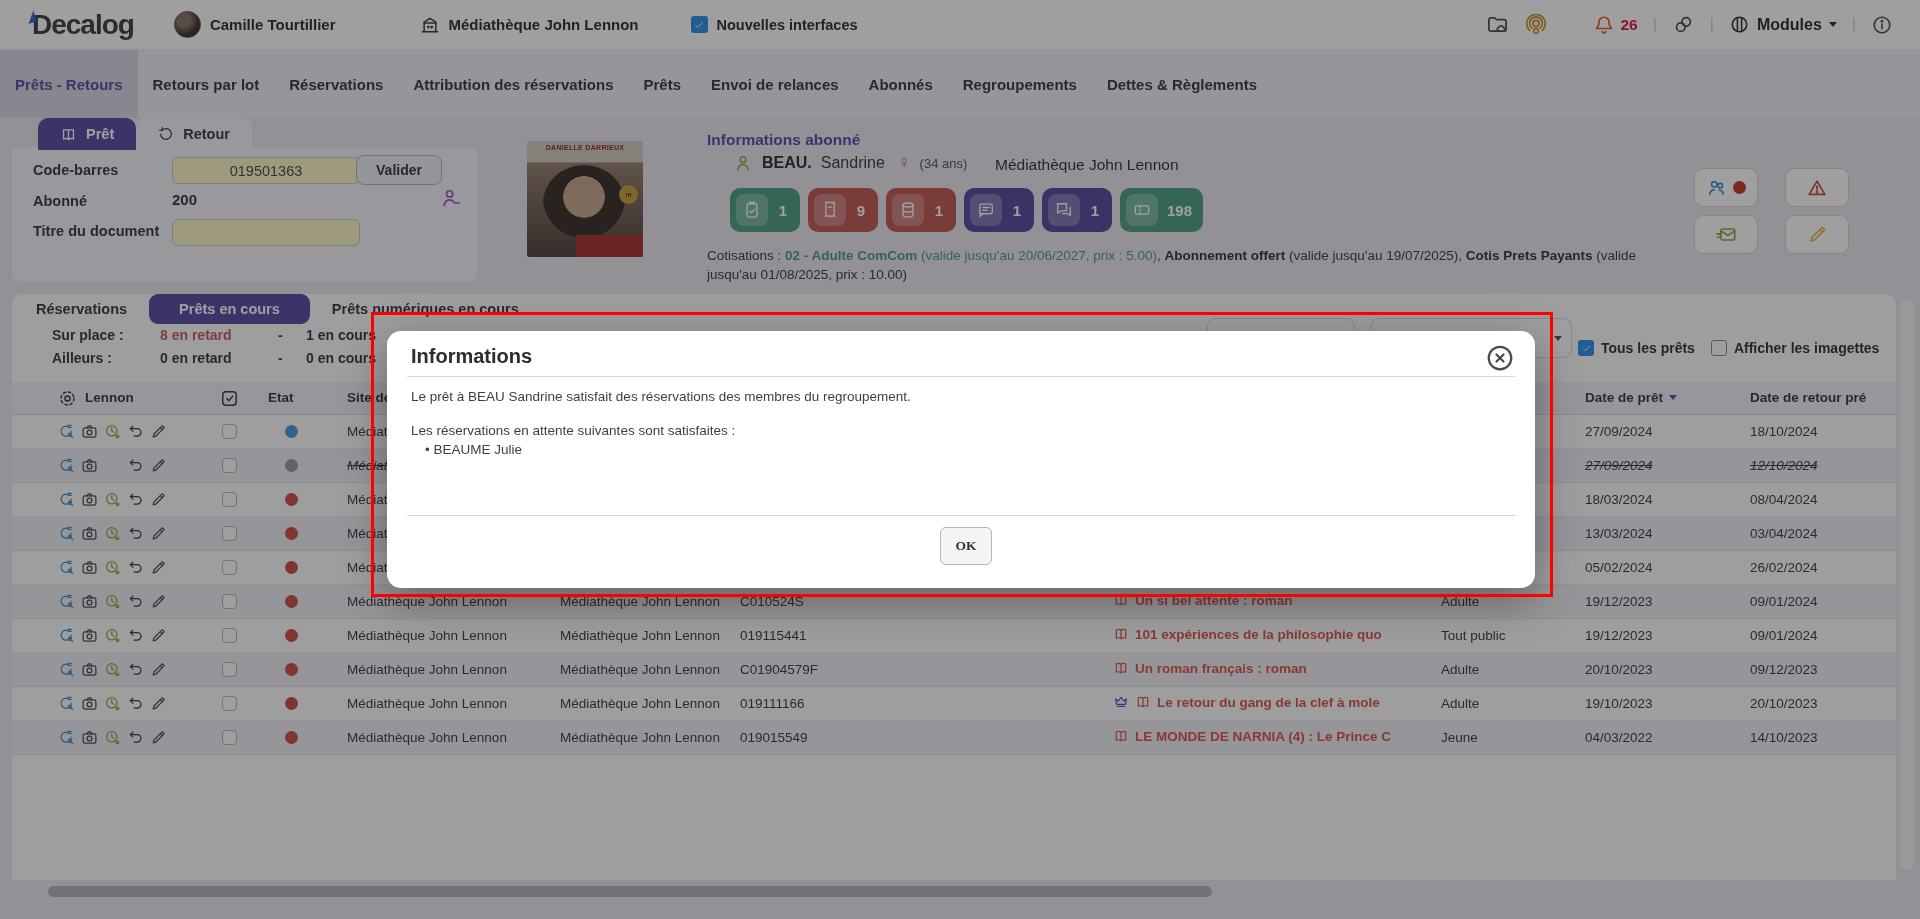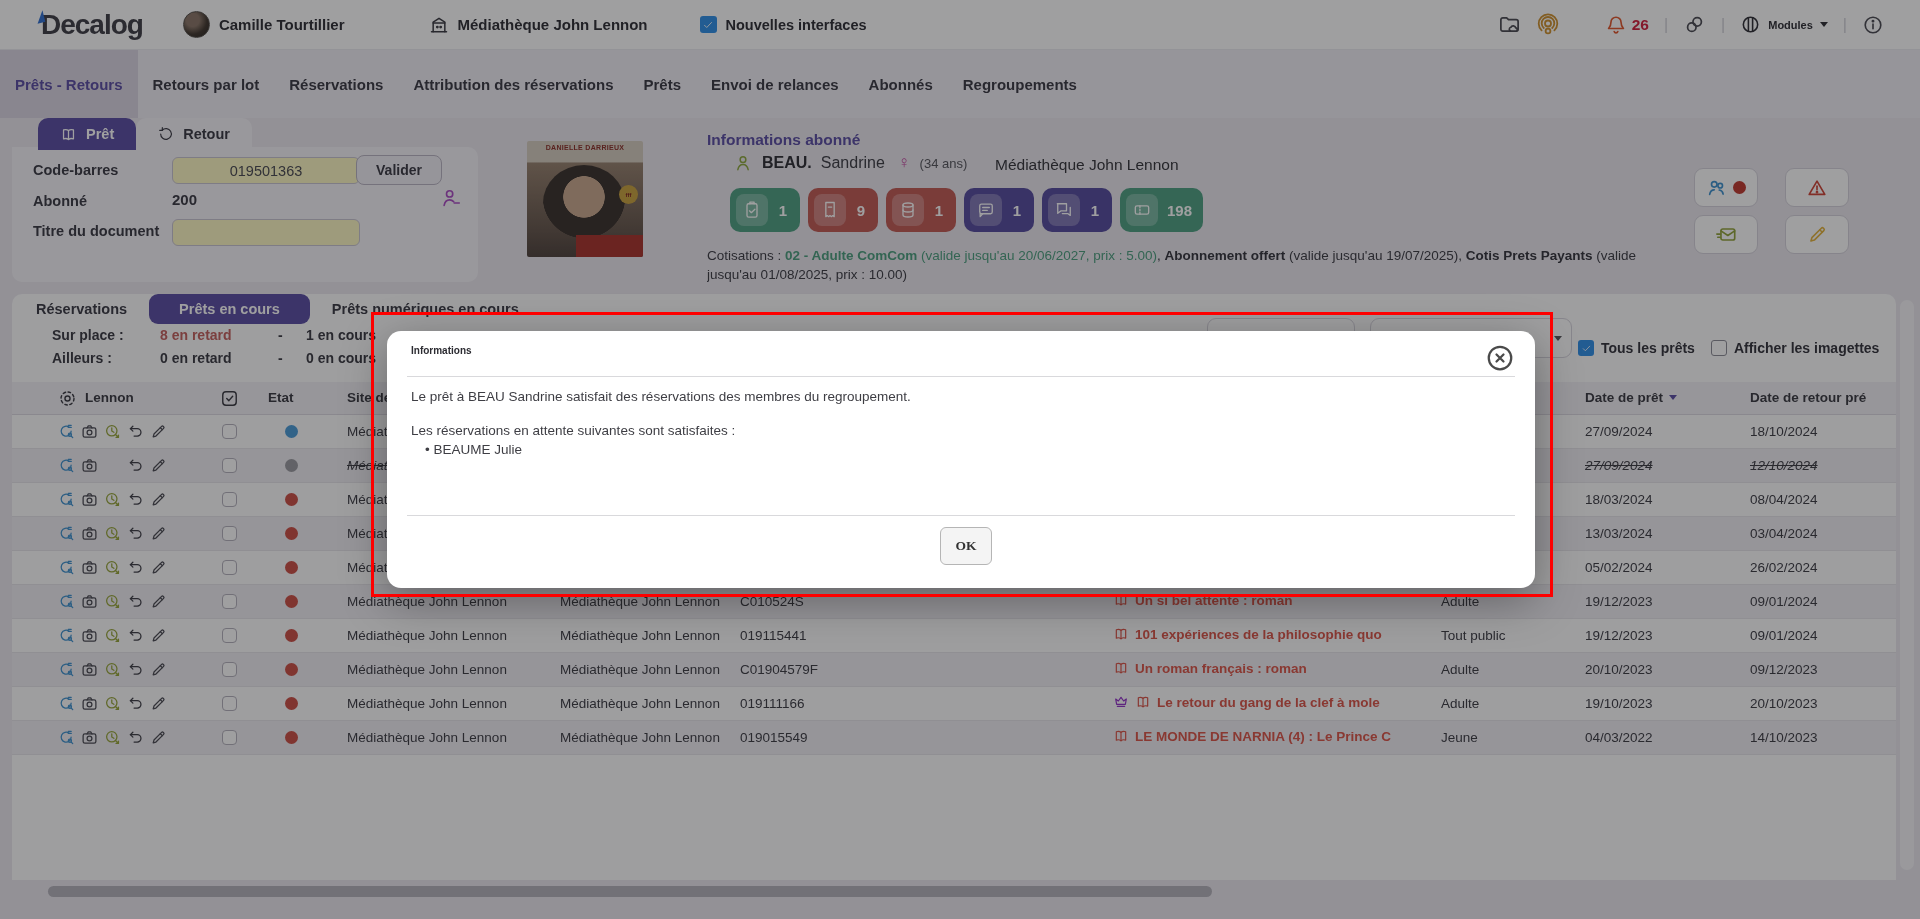--- a/index.html
+++ b/index.html
@@ -4,36 +4,36 @@
 <style>
   *{margin:0;padding:0;box-sizing:border-box}
   html,body{background:#777;}
   .scene{position:relative;width:1920px;height:919px;background:#ebe8ef;overflow:hidden;
     font-family:"Liberation Sans",sans-serif;color:#3c3c44;}
   svg{display:block}
   .ic{fill:none;stroke-width:1.8;stroke-linecap:round;stroke-linejoin:round}
 
   
   .topbar{position:absolute;top:0;left:0;right:0;height:50px;background:#fff;display:flex;
-    align-items:center;padding:0 36px;border-bottom:1px solid #ececf0;z-index:2}
+    align-items:center;padding:0 27px;border-bottom:1px solid #ececf0;z-index:2}
   .logo{display:flex;align-items:flex-start;font-size:28px;font-weight:bold;color:#3f3e46;letter-spacing:-1px;cursor:pointer}
   .logo-flag{width:0;height:0;border-left:8px solid transparent;border-bottom:12px solid #2f6fd0;
     transform:rotate(-14deg);margin:2px -3px 0 0}
   .tchip{display:flex;align-items:center;gap:9px;font-weight:bold;font-size:15px;color:#2e2e35;cursor:pointer}
   .u-chip{margin-left:40px}
   .l-chip{margin-left:84px}
   .n-chip{margin-left:52px;font-size:14.5px}
   .avatar{width:27px;height:27px;border-radius:50%;background:radial-gradient(circle at 35% 32%,#8a7668 0 28%,#41372f 60%,#26221f 100%);border:1px solid #55504b}
   .cbx{width:17px;height:17px;border-radius:3px;background:#2f8fe8;display:flex;align-items:center;justify-content:center}
   .top-right{margin-left:auto;display:flex;align-items:center;gap:15px}
   .gap-lg{margin-right:30px}
   .sep{color:#cfcfd5;font-size:16px;font-weight:400}
   .bellwrap{display:flex;align-items:center;gap:5px}
   .badge26{color:#d21f3c;font-weight:bold;font-size:15.5px}
-  .modules{display:flex;align-items:center;gap:7px;font-weight:bold;font-size:11px;color:#2e2e35;cursor:pointer}
+  .modules{display:flex;align-items:center;gap:7px;font-weight:bold;font-size:16px;color:#2e2e35;cursor:pointer}
   .caret{width:0;height:0;border-left:4px solid transparent;border-right:4px solid transparent;border-top:5px solid #2e2e35}
 
   
   .navbar{position:absolute;top:50px;left:0;right:0;height:68px;display:flex;align-items:stretch;background:#f1eef5}
   .nav-item{display:flex;align-items:center;padding:0 15px;font-size:15px;font-weight:bold;color:#3a3a44;cursor:pointer;white-space:nowrap}
   .nav-item.active{background:#dbd6e3;color:#5b4da3}
 
   
   .loan-tabs{position:absolute;left:38px;top:118px;display:flex;z-index:1}
   .pill{height:30px;display:flex;align-items:center;gap:9px;padding:16px 22px;font-size:14.5px;font-weight:bold;
@@ -121,21 +121,21 @@
     text-decoration:line-through;font-style:italic}
   .i-renew{stroke:#3e92cf}.i-camera{stroke:#4a4a52}.i-clock{stroke:#97a53a}.i-undo{stroke:#3f3f47}.i-pencil{stroke:#4a4a52}
 
   .vtrack{position:absolute;right:6px;top:300px;width:14px;height:570px;background:#f7f6f9;border-radius:7px}
   .hscroll{position:absolute;left:48px;top:886px;width:1164px;height:11px;border-radius:6px;background:#b5b2bb;cursor:pointer}
 
   
   .overlay{position:absolute;inset:0;background:rgba(15,14,18,.40);z-index:100}
   .modal{position:absolute;left:387px;top:331px;width:1148px;height:257px;background:#fff;border-radius:14px;
     box-shadow:0 12px 45px rgba(0,0,0,.35);z-index:110}
-  .m-title{position:absolute;left:24px;top:14px;font-size:10px;font-weight:bold;color:#2c2c32}
+  .m-title{position:absolute;left:24px;top:14px;font-size:20px;font-weight:bold;color:#2c2c32}
   .m-close{position:absolute;right:20px;top:12px;cursor:pointer}
   .m-div{position:absolute;left:20px;right:20px;height:1px;background:#d9d9dc}
   .m-txt{position:absolute;left:24px;font-size:13.5px;color:#3e3e44}
   .m-ok{position:absolute;left:553px;top:196px;width:52px;height:38px;background:#f4f4f4;border:1px solid #b5b5b5;
     border-radius:6px;font-size:13.5px;font-weight:bold;color:#333;font-family:Liberation Serif, serif;cursor:pointer}
   .annot{position:absolute;left:371px;top:312px;width:1182px;height:285px;border:3px solid #fe0000;z-index:120;pointer-events:none}
 </style>
 </head>
 <body>
 
@@ -211,20 +211,21 @@
 
   <nav class="navbar">
       <div class="nav-item active">Prêts - Retours</div>
       <div class="nav-item">Retours par lot</div>
       <div class="nav-item">Réservations</div>
       <div class="nav-item">Attribution des réservations</div>
       <div class="nav-item">Prêts</div>
       <div class="nav-item">Envoi de relances</div>
       <div class="nav-item">Abonnés</div>
       <div class="nav-item">Regroupements</div>
+      <div class="nav-item">Dettes &amp; Règlements</div>
     </nav>
 
   <div class="loan-tabs">
     <div class="pill pill-pret">
       <svg class="ic" width="17" height="17" viewBox="0 0 24 24" stroke="#fff">
         <path d="M12 6.5C10.2 5 7.3 4.8 5 5.6v12.6c2.3-.8 5.2-.6 7 .9 1.8-1.5 4.7-1.7 7-.9V5.6c-2.3-.8-5.2-.6-7 .9z"></path>
           <path d="M12 6.5V19"></path>
       </svg>
       <span>Prêt</span>
     </div>

